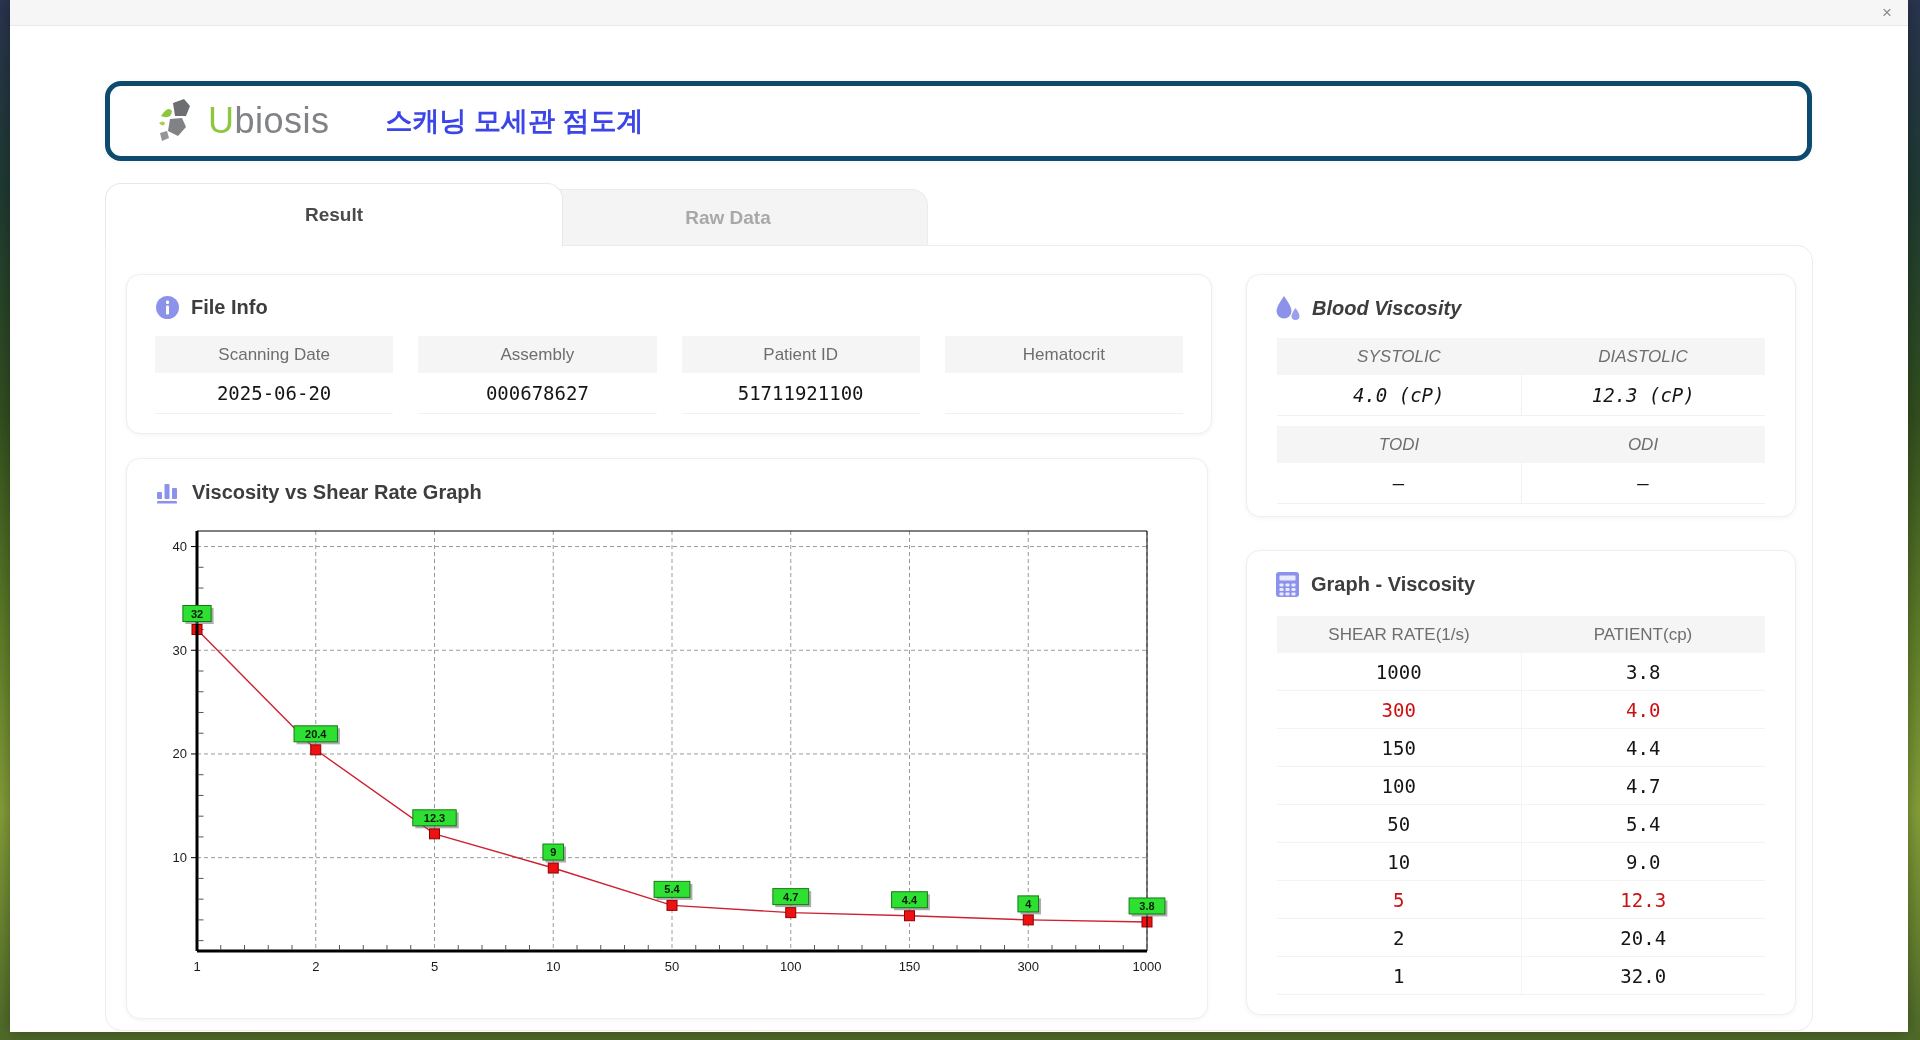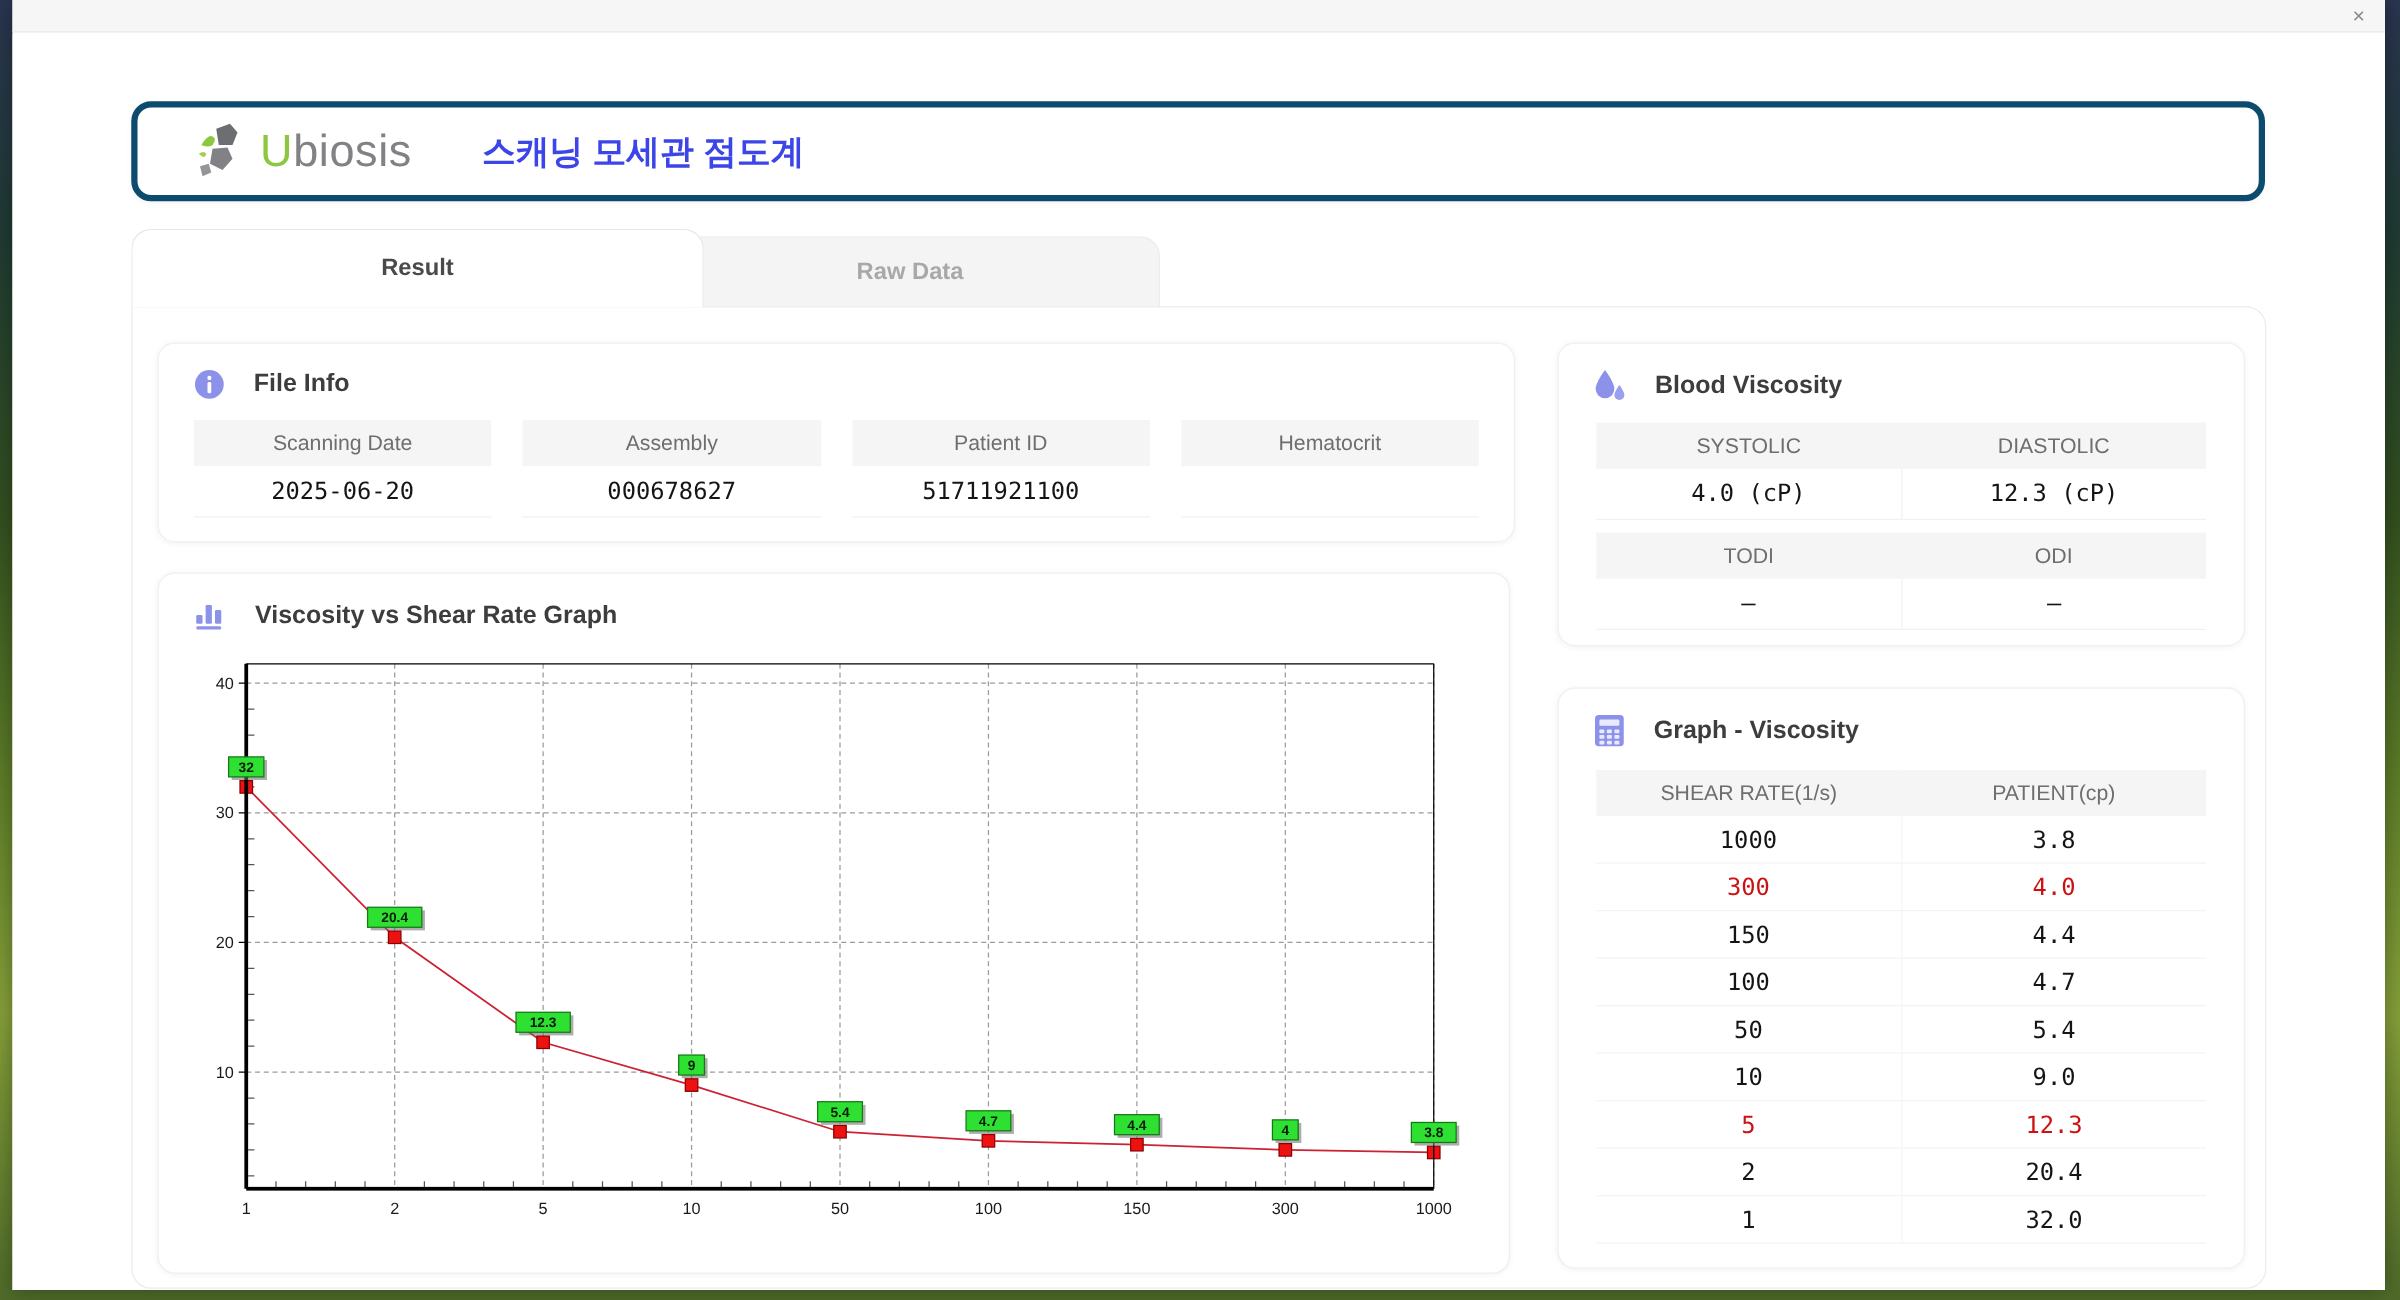--- a/index.html
+++ b/index.html
@@ -39,24 +39,24 @@
   .panel {
     position:absolute; left:95px; top:218px; width:1708px; height:786px;
     border:1px solid #ececee; border-radius:0 16px 16px 16px; background:#fff; z-index:2;
   }
   .card {
     position:absolute; border:1px solid #efeff0; border-radius:14px; background:#fff;
     box-shadow:0 1px 5px rgba(0,0,0,.05);
   }
   #card-fileinfo { left:20px;  top:28px;  width:1086px; height:160px; }
   #card-graph    { left:20px;  top:212px; width:1082px; height:561px; }
-  #card-bv       { left:1140px; top:28px;  width:550px; height:243px; }
+  #card-bv       { left:1140px; top:28px;  width:550px; height:243px;font-style:italic; }
   #card-shear    { left:1140px; top:304px; width:550px; height:465px; }
 
-  .card-title { display:flex; align-items:center; gap:23px; margin:20px 0 0 28px;
+  .card-title { display:flex; align-items:center; gap:11px; margin:20px 0 0 28px;
     font-size:20px; font-weight:bold; color:#3d3d3f; }
 
   .fi-grid { display:flex; gap:25px; margin:16px 28px 0 28px; }
   .fi-col  { flex:1; }
   .cell-head { height:37px; background:#f5f5f6; color:#6e6e70; font-size:17px;
     display:flex; align-items:center; justify-content:center; }
   .cell-val  { height:41px; background:#fff; color:#151515; font-size:19px;
     font-family:"DejaVu Sans Mono", monospace;
     display:flex; align-items:center; justify-content:center; border-bottom:1px solid #f1f1f2; }
 

